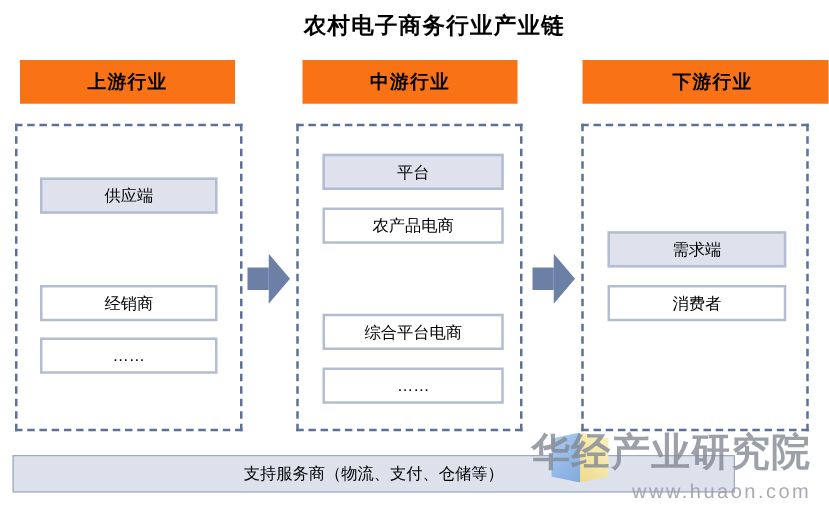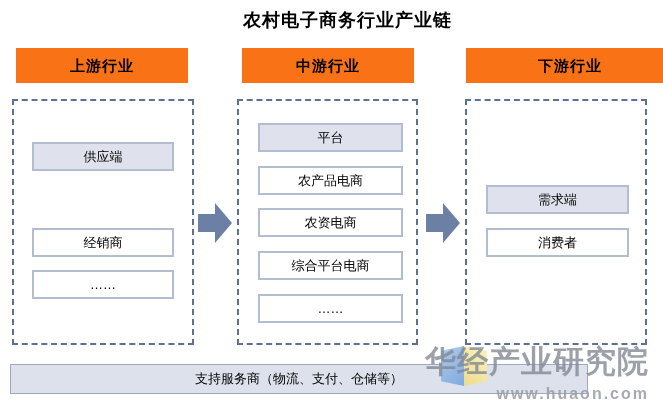--- a/index.html
+++ b/index.html
@@ -39,21 +39,21 @@
   .a0{left:198px;top:203px;}
   .a1{left:426px;top:203px;}
 
   .support-bar{position:absolute;left:10px;top:364px;width:578px;height:30px;
                box-sizing:border-box;background:#dce1ec;border:1px solid #9fa9c0;
                text-align:center;line-height:28px;font-size:13px;color:#000;}
 
   .watermark{position:absolute;right:14px;top:341px;text-align:right;pointer-events:none;}
   .wm-name{font-size:31px;font-weight:bold;color:rgba(130,136,148,0.8);
            font-family:"Liberation Serif","DejaVu Serif",serif;letter-spacing:1px;}
-  .wm-url{font-size:16px;font-weight:bold;color:rgba(150,155,165,0.85);
+  .wm-url{font-size:16px;font-weight:normal;color:rgba(150,155,165,0.85);
           letter-spacing:2px;margin-top:2px;}
 
   .wm-logo{position:absolute;left:441px;top:346px;width:46px;height:40px;}
   .wm-logo .panel-blue{position:absolute;left:0;top:0;width:23px;height:40px;
       background:linear-gradient(135deg,#aecdf0 0%,#7fa9dd 100%);
       clip-path:polygon(0 12%,100% 0,100% 100%,0 88%);}
   .wm-logo .panel-yellow{position:absolute;left:23px;top:0;width:23px;height:40px;
       background:linear-gradient(225deg,#faf3c0 0%,#eeda8c 100%);
       clip-path:polygon(0 0,100% 12%,100% 88%,0 100%);}
 </style>
@@ -71,21 +71,20 @@
   <div class="group-box g0"></div>
   <div class="group-box g1"></div>
   <div class="group-box g2"></div>
 
   <div class="item hl c0" style="top:142px">供应端</div>
   <div class="item c0" style="top:228px">经销商</div>
   <div class="item c0" style="top:270px">……</div>
 
   <div class="item hl c1" style="top:123px">平台</div>
   <div class="item c1" style="top:166px">农产品电商</div>
-  <div class="item c1" style="top:208px">农资电商</div>
   <div class="item c1" style="top:251px">综合平台电商</div>
   <div class="item c1" style="top:294px">……</div>
 
   <div class="item c2" style="top:228px">消费者</div>
   <div class="item hl c2" style="top:185px">需求端</div>
 
   <div class="arrow a0">
     <span class="tail"></span>
     <span class="head"></span>
   </div>

